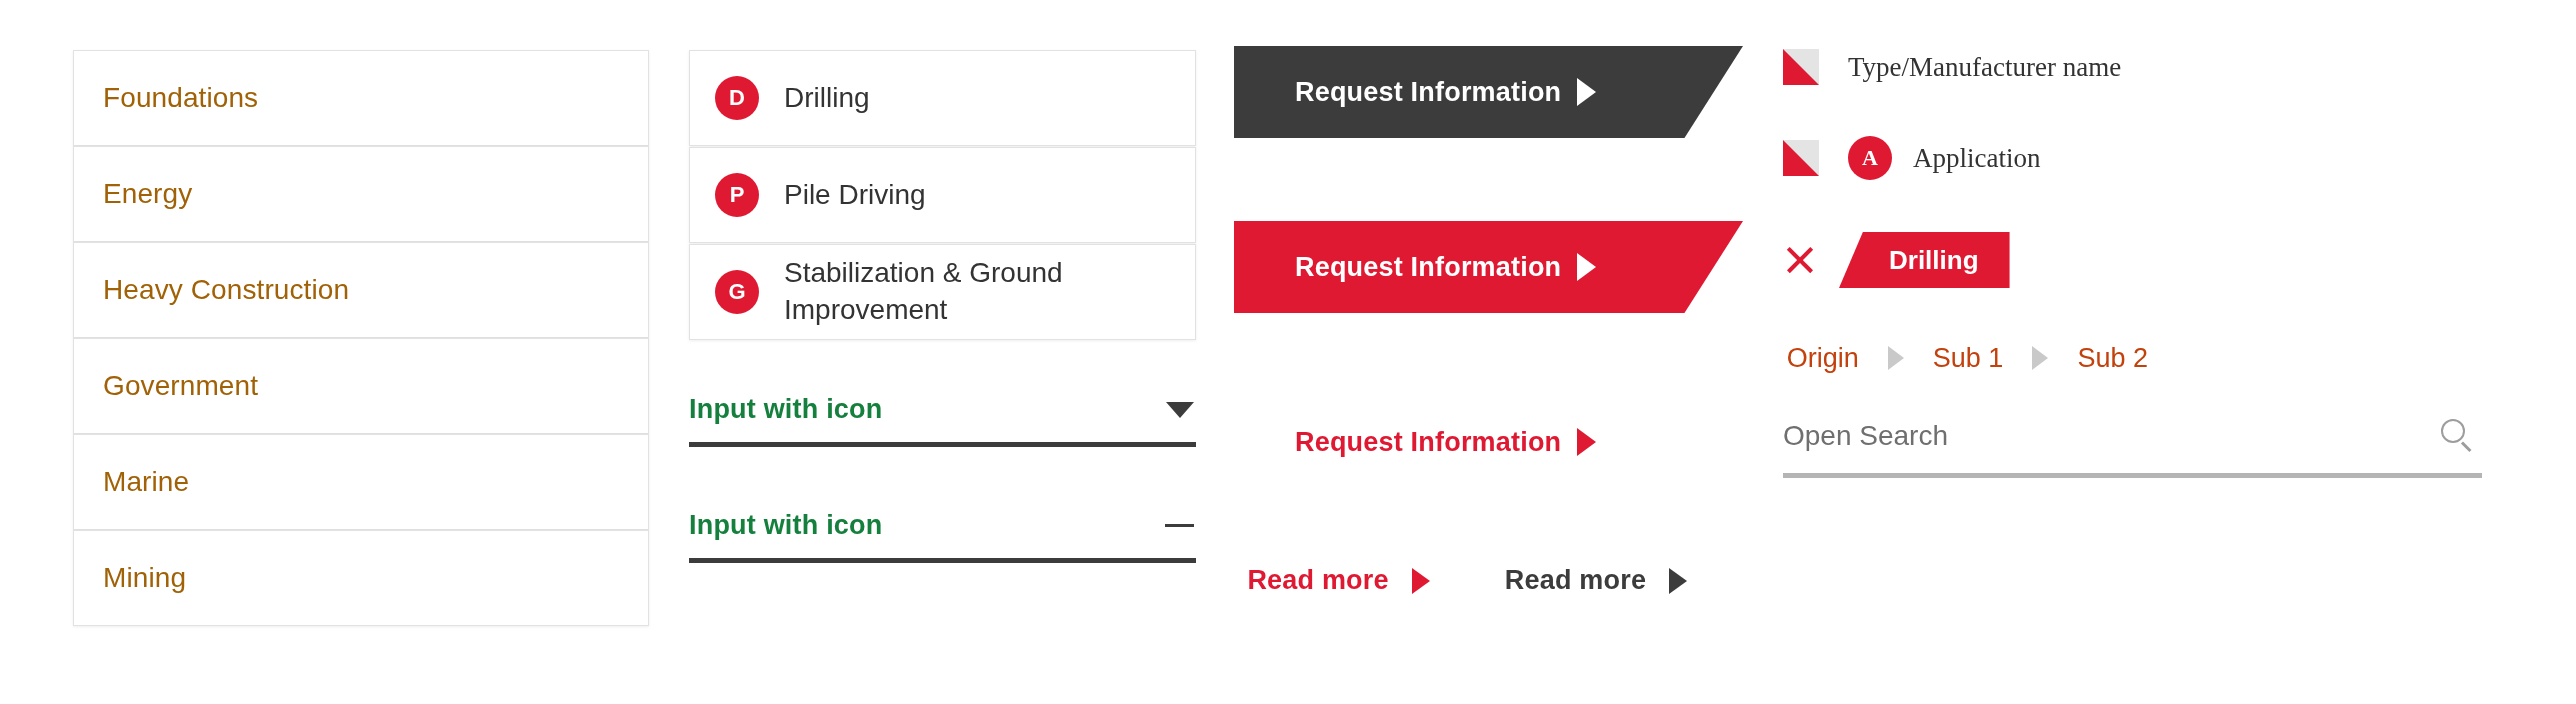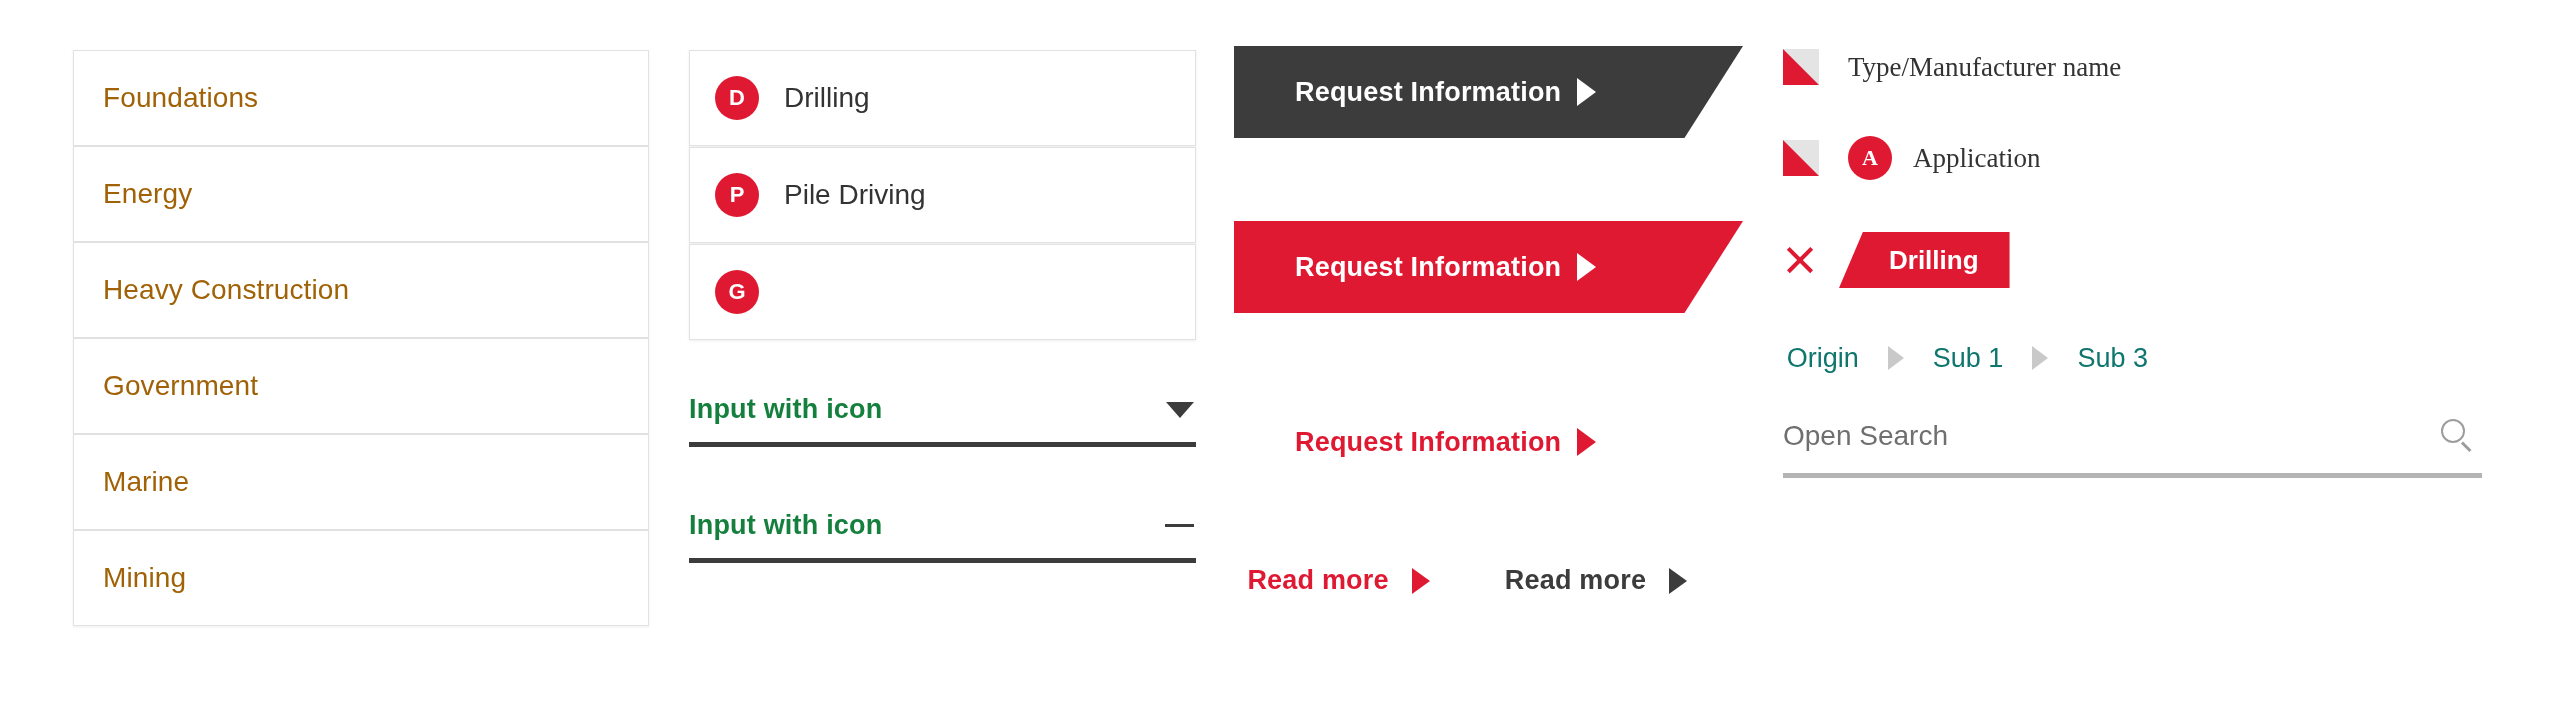--- a/index.html
+++ b/index.html
@@ -274,21 +274,21 @@
 
   .breadcrumb {
     display: flex;
     align-items: center;
     margin-top: 48px;
     height: 42px;
     padding-left: 3.8px;
   }
   .crumb {
     font-size: 27px;
-    color: #0f766e;
+    color: #c2410c;
     cursor: pointer;
   }
   .crumb-sep {
     width: 0; height: 0;
     border-top: 12.5px solid transparent;
     border-bottom: 12.5px solid transparent;
     border-left: 16.3px solid #c9c9c9;
     margin: 0 29px;
   }
 
@@ -393,20 +393,21 @@
     <div class="service-item">
       <span class="service-badge">D</span>
       <span class="service-label">Drilling</span>
     </div>
     <div class="service-item">
       <span class="service-badge">P</span>
       <span class="service-label">Pile Driving</span>
     </div>
     <div class="service-item">
       <span class="service-badge">G</span>
+      <span class="service-label">Stabilization &amp; Ground Improvement</span>
     </div>
 
     <div class="input-field">
       <div class="input-row">
         <span class="input-label">Input with icon</span>
         <span class="caret-down"></span>
       </div>
       <div class="input-underline"></div>
     </div>
 
@@ -466,21 +467,21 @@
     <div class="chip-row">
       <span class="chip-close"></span>
       <span class="chip">Drilling</span>
     </div>
 
     <div class="breadcrumb">
       <span class="crumb">Origin</span>
       <span class="crumb-sep"></span>
       <span class="crumb">Sub 1</span>
       <span class="crumb-sep"></span>
-      <span class="crumb">Sub 3</span>
+      <span class="crumb">Sub 2</span>
     </div>
 
     <div class="underline-field">
       <div class="uf-row">
         <span class="uf-text">Open Search</span>
         <span class="search-icon">
           <span class="ring"></span>
             <span class="handle"></span>
         </span>
       </div>

